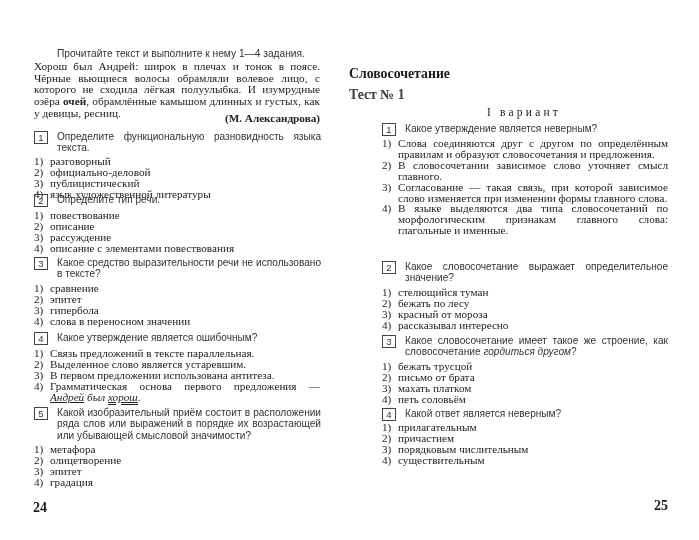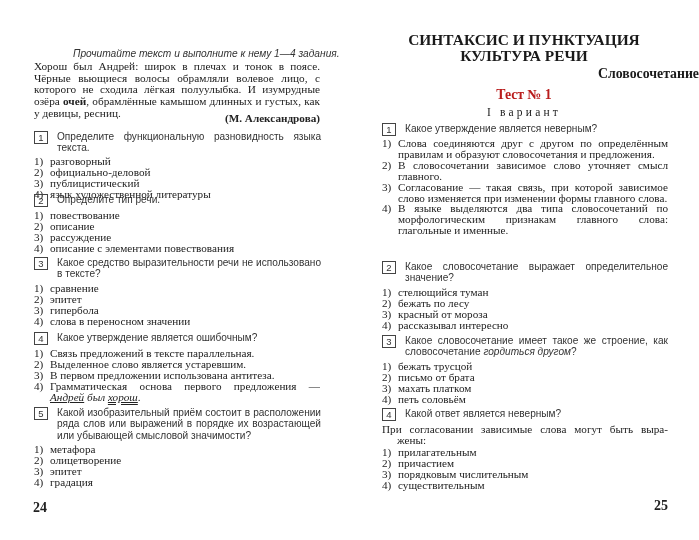--- a/index.html
+++ b/index.html
@@ -25,28 +25,28 @@
   .opt-num { flex: 0 0 16px; }
   .opt-text { flex: 1; text-align: justify; }
   .opt-text u { text-decoration: underline; text-decoration-style: solid; margin-top: 8px; }
   .opt-text .ital { font-style: italic; }
   .lead { font-family: "Liberation Serif", serif; font-size: 11.2px; line-height: 11px; color: #222; text-align: justify; margin-top: 3px; text-indent: 0; padding-left: 0; }
   .lead .cont { display: block; padding-left: 15px; }
 
   .page-num { position: absolute; font-family: "Liberation Serif", serif; font-weight: bold; font-size: 14px; color: #222; }
 
   .section-title { position: absolute; width: 350px; left: 0; text-align: center; font-family: "Liberation Serif", serif; font-weight: bold; font-size: 15.4px; line-height: 16px; color: #1a1a1a; }
-  .subsection { position: absolute; width: 350px; left: 0; text-align: right; font-family: "Liberation Serif", serif; font-weight: bold; font-size: 13.8px; color: #1a1a1a; }
-  .test-title { position: absolute; width: 350px; left: 0; text-align: center; font-family: "Liberation Serif", serif; font-weight: bold; font-size: 13.8px; color: #b91c1c; }
+  .subsection { position: absolute; width: 350px; left: 0; text-align: left; font-family: "Liberation Serif", serif; font-weight: bold; font-size: 13.8px; color: #1a1a1a; }
+  .test-title { position: absolute; width: 350px; left: 0; font-family: "Liberation Serif", serif; font-weight: bold; font-size: 13.8px; color: #404040; }
 </style>
 </head>
 <body>
 
 <div class="page page-left">
-  <div class="intro" style="left:73px;top:48px;font-style:italic;">Прочитайте текст и выполните к нему 1—4 задания.</div>
+  <div class="intro" style="left:57px;top:48px;">Прочитайте текст и выполните к нему 1—4 задания.</div>
   <div class="passage" style="left:34px;top:61px;width:286px;"><span>Хорош был Андрей: широк в плечах и тонок в поясе. Чёрные вьющиеся волосы обрамляли волевое лицо, с которого не сходила лёгкая полуулыбка. И изумрудные озёра </span><b>очей</b><span>, обрамлённые камышом длинных и густых, как у девицы, ресниц.</span></div>
   <div class="author" style="right:29px;top:112px;">(М. Александрова)</div>
 
   <div class="task" style="left:34px;top:131px;width:287px;">
     <div class="task-head">
       <div class="task-num">1</div>
       <div class="task-q">Определите функциональную разновидность языка текста.</div>
     </div>
     <ul class="opts" style="margin-top:2px;">
       <li class="opt">
@@ -165,24 +165,20 @@
           <span class="opt-num">4)</span>
           <span class="opt-text">градация</span>
         </li>
     </ul>
   </div>
 
   <div class="page-num" style="left:33px;top:500px;">24</div>
 </div>
 
 <div class="page page-right">
-  <div class="section-title" style="top:32px;">
-    <div>СИНТАКСИС И ПУНКТУАЦИЯ</div>
-    <div>КУЛЬТУРА РЕЧИ</div>
-  </div>
   <div class="subsection" style="top:66px;">Словосочетание</div>
   <div class="test-title" style="top:87px;">Тест № 1</div>
   <div class="variant-title" style="left:0;width:350px;top:106px;font-size:11.5px;">I вариант</div>
 
   <div class="task" style="left:33px;top:123px;width:286px;">
     <div class="task-head">
       <div class="task-num">1</div>
       <div class="task-q">Какое утверждение является неверным?</div>
     </div>
     <ul class="opts" style="margin-top:2px;">
@@ -253,24 +249,20 @@
           <span class="opt-text">петь соловьём</span>
         </li>
     </ul>
   </div>
 
   <div class="task" style="left:33px;top:408px;width:286px;">
     <div class="task-head">
       <div class="task-num">4</div>
       <div class="task-q">Какой ответ является неверным?</div>
     </div>
-    <div class="lead">
-      <span style="display:block;text-align:justify;text-align-last:justify;">При согласовании зависимые слова могут быть выра-</span>
-      <span class="cont">жены:</span>
-    </div>
     <ul class="opts" style="margin-top:1px;">
       <li class="opt">
           <span class="opt-num">1)</span>
           <span class="opt-text">прилагательным</span>
         </li>
       <li class="opt">
           <span class="opt-num">2)</span>
           <span class="opt-text">причастием</span>
         </li>
       <li class="opt">

